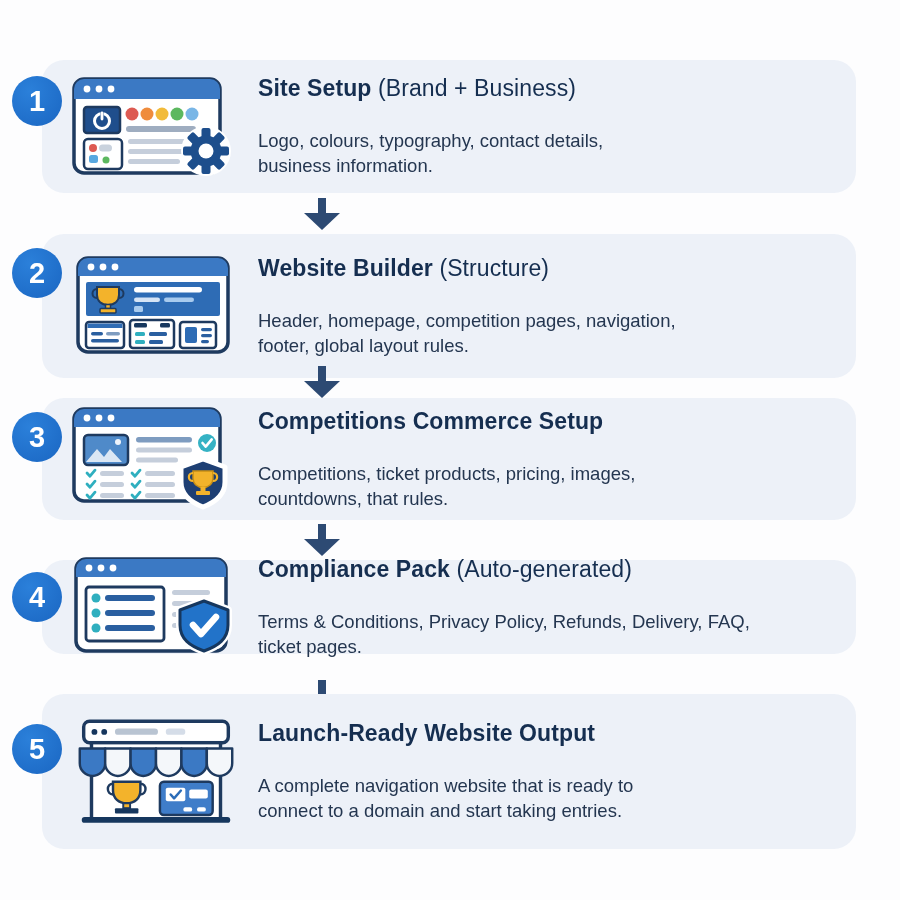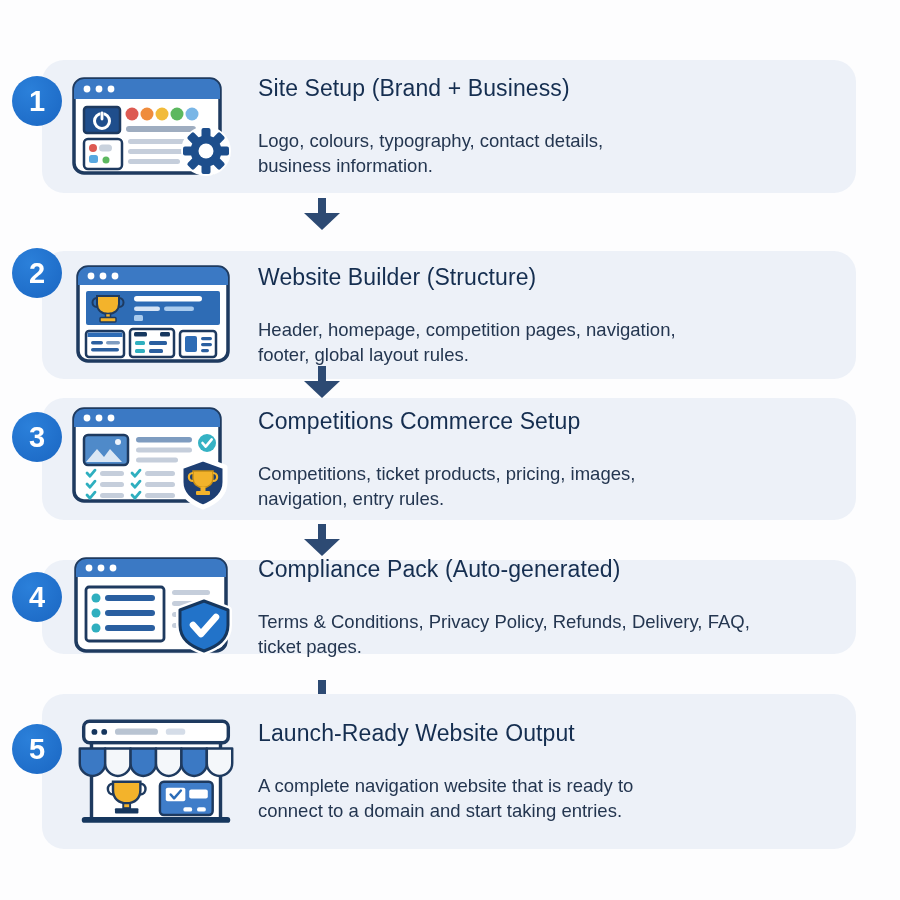--- a/index.html
+++ b/index.html
@@ -5,21 +5,21 @@
   html,body{margin:0;padding:0;background:#ffffff;}
   #stage{
     position:relative;width:900px;height:900px;background:#fdfdfe;
     font-family:"Liberation Sans",sans-serif;overflow:hidden;
   }
   .card{
     position:absolute;left:42px;width:814px;background:#edf1f8;
     border-radius:22px;
   }
   .card1{top:60px;height:133px;}
-  .card2{top:251px;height:128px;}
+  .card2{top:234px;height:144px;}
   .card3{top:398px;height:122px;}
   .card4{top:560px;height:94px;}
   .card5{top:694px;height:155px;}
   .badge{
     position:absolute;left:12px;width:50px;height:50px;border-radius:50%;
     background:radial-gradient(circle at 35% 30%, #2b80da, #1a66c2);
     color:#ffffff;font-size:29px;font-weight:bold;
     display:flex;align-items:center;justify-content:center;z-index:3;
   }
   .b1{top:76px;}.b2{top:248px;}.b3{top:412px;}.b4{top:572px;}.b5{top:724px;}
@@ -27,21 +27,21 @@
     position:absolute;left:28px;top:0;bottom:0;width:172px;
     display:flex;align-items:center;justify-content:center;
   }
   .textwrap{
     position:absolute;left:216px;top:0;bottom:0;right:20px;
     display:flex;flex-direction:column;justify-content:center;
   }
   .title{
     font-size:23px;color:#152e50;font-weight:400;letter-spacing:0.1px;
   }
-  .title b{font-weight:400;}
+  .title b{font-weight:700;}
   .desc{
     margin-top:26px;font-size:18.5px;line-height:25px;color:#243650;
   }
   .arrow{position:absolute;left:302px;width:40px;height:32px;}
   .a1{top:198px;}.a2{top:366px;}.a3{top:524px;}.a4{top:680px;}
 </style>
 </head>
 <body>
 
 <div id="stage">
@@ -198,21 +198,21 @@
           <path d="M141 66 c5.5 0 5.5 8 0 8" fill="none" stroke="#f3b32b" stroke-width="2.2"></path>
           <rect x="128.5" y="80" width="5" height="4" fill="#f3b32b"></rect>
           <rect x="124" y="84" width="14" height="4" rx="1" fill="#f3b32b"></rect>
         </g>
       </svg>
     </div>
     <div class="textwrap">
       <div class="title"><b>Competitions Commerce Setup</b><span></span></div>
       <div class="desc">
           <div>Competitions, ticket products, pricing, images,</div>
-          <div>navigation, entry rules.</div>
+          <div>countdowns, that rules.</div>
         </div>
     </div>
   </div>
 
   <svg class="arrow a3" viewBox="0 0 40 32">
     <rect x="16" y="0" width="8" height="17" fill="#2d4a73"></rect>
     <polygon points="2,15 38,15 20,32" fill="#2d4a73"></polygon>
   </svg>
 
   <div class="badge b4">4</div>

